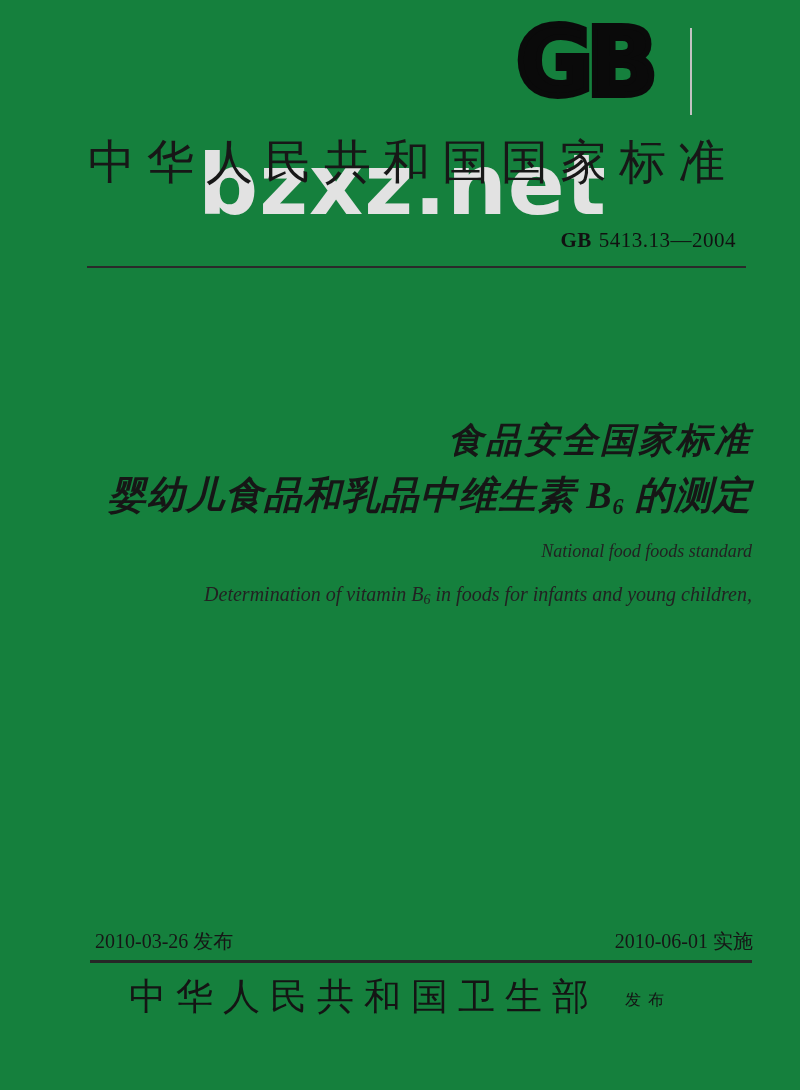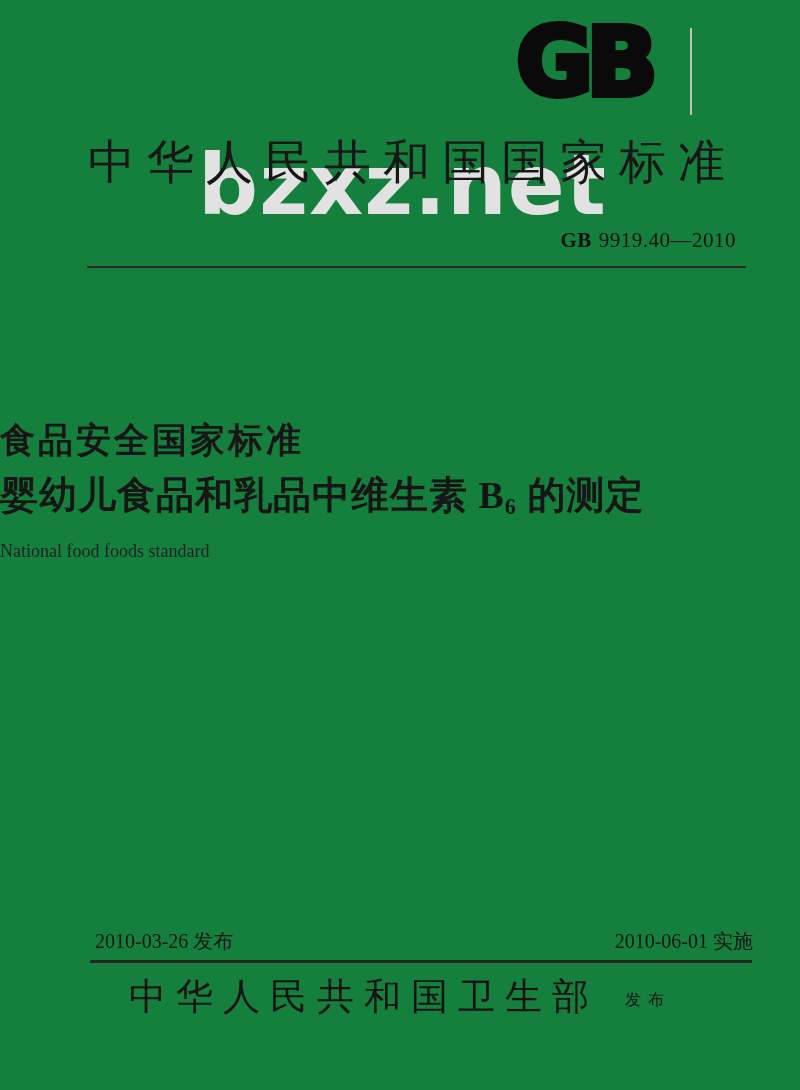--- a/index.html
+++ b/index.html
@@ -75,21 +75,21 @@
 
   .rule-top {
     position: absolute;
     left: 87px;
     top: 266px;
     width: 659px;
     height: 2px;
     background: #2a2a2a;
   }
 
-  .title-block { position: absolute; left: 0; width: 752px; text-align: left; }
+  .title-block { position: absolute; left: 0; width: 752px; text-align: right; font-style: italic; }
   .title-cn-1 { top: 417px; font-size: 35px; font-weight: bold; letter-spacing: 3px; color: #161616; }
   .title-cn-2 { top: 470px; font-size: 38px; font-weight: bold; letter-spacing: 1px; color: #161616; }
   .title-cn-2 .latin { font-family: "Liberation Serif", serif; }
   .title-cn-2 sub { font-size: 58%; vertical-align: -6px; line-height: 0; }
   .title-en-2 sub { font-size: 70%; vertical-align: -3px; line-height: 0; }
   .title-en-1 { top: 541px; font-size: 18px; color: #222; }
   .title-en-2 { top: 583px; font-size: 20px; color: #222; }
   .title-en-3 { top: 628px; font-size: 20px; color: #222; }
 
   .date-row {
@@ -141,33 +141,36 @@
 <div class="page">
 
   <div class="gb-logo">GB</div>
   <div class="logo-edge-line"></div>
 
   <div class="watermark">bzxz.net</div>
 
   <h1 class="header-cn">中华人民共和国国家标准</h1>
 
   <div class="std-number">
-    <span class="prefix">GB</span><span>9919.40—2010</span>
+    <span class="prefix">GB</span><span>5413.13—2004</span>
   </div>
 
   <div class="rule-top"></div>
 
   <div class="title-block title-cn-1">食品安全国家标准</div>
 
   <div class="title-block title-cn-2">
     <span>婴幼儿食品和乳品中维生素</span><span class="latin"> <span>B</span><sub>6</sub> </span><span>的测定</span>
   </div>
 
   <div class="title-block title-en-1">National food foods standard</div>
 
+  <div class="title-block title-en-2">
+    <span>Determination of vitamin B</span><sub>6</sub><span> in foods for infants and young children,</span>
+  </div>
 
 
   <div class="date-row">
     <span>2010-03-26 发布</span>
     <span>2010-06-01 实施</span>
   </div>
 
   <div class="rule-bottom"></div>
 
   <div class="publisher-row">

